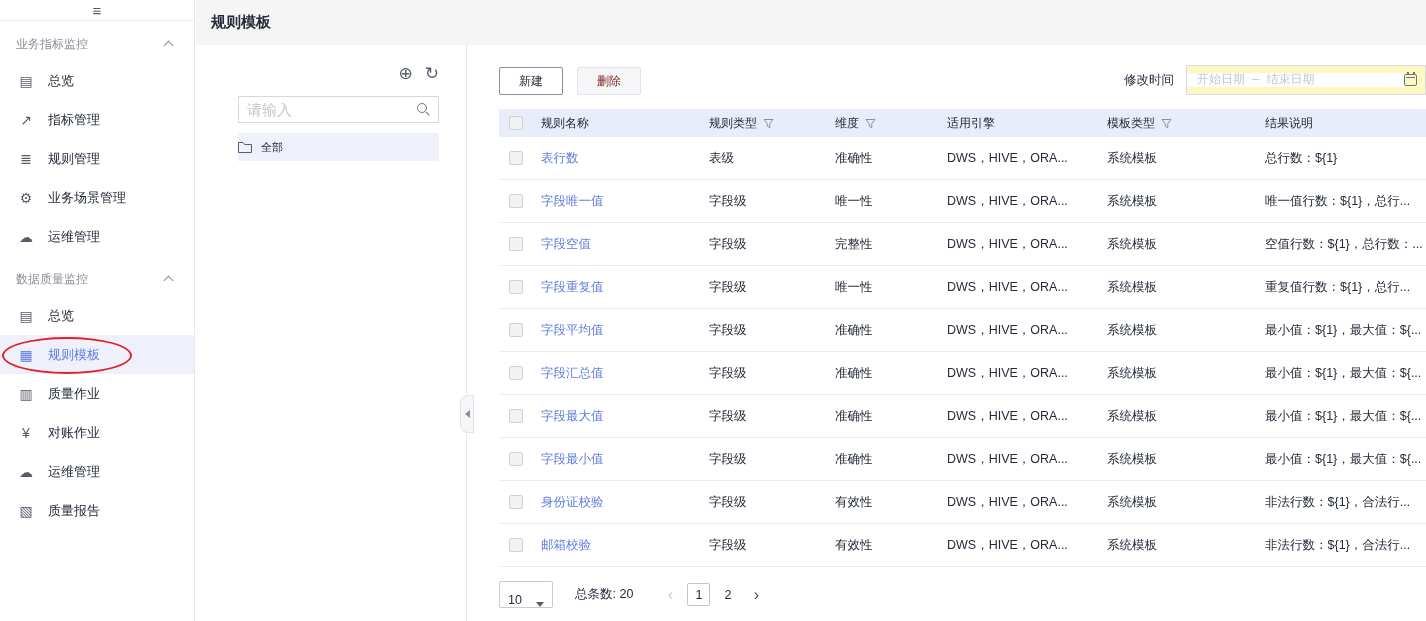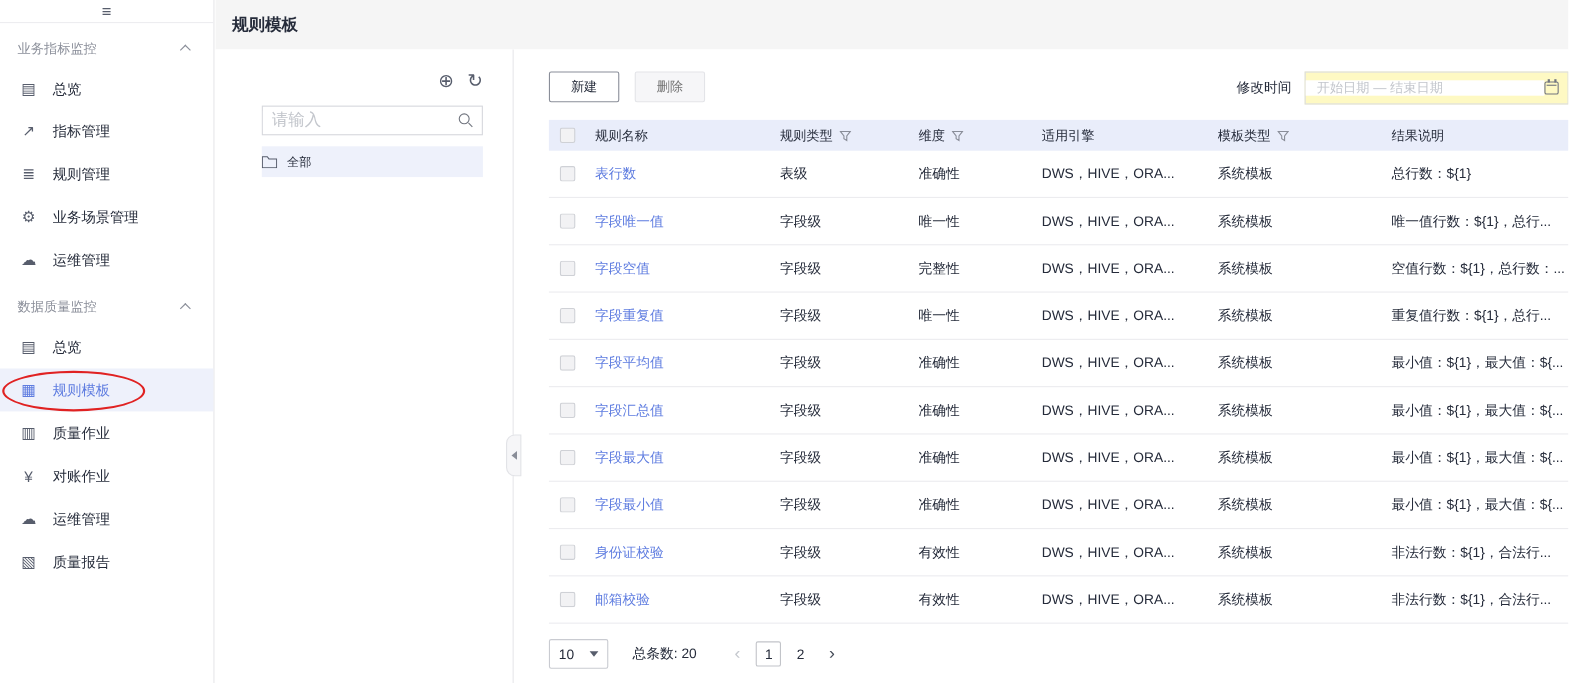--- a/index.html
+++ b/index.html
@@ -37,24 +37,24 @@
   .mag::after { content: ""; position: absolute; width: 5px; height: 1.4px; background: #71757f; transform: rotate(45deg); right: 0; bottom: 2px; }
   .tree-node { display: flex; align-items: center; gap: 9px; height: 28px; margin-top: 10px; padding-left: 0; font-size: 11px; cursor: pointer; }
   .tree-node.selected { background: #eef1fb; }
 
   
   .collapse-tab { position: absolute; left: 264px; top: 350px; width: 14px; height: 38px; background: #f6f6f8; border: 1px solid #e2e3e7; border-radius: 8px 0 0 8px; display: flex; align-items: center; justify-content: center; cursor: pointer; z-index: 2; }
   .tri-left { width: 0; height: 0; border-right: 5px solid #8a8e99; border-top: 4px solid transparent; border-bottom: 4px solid transparent; }
 
   
   .table-area { flex: 1; padding: 20px 0 0 20px; min-width: 0; }
-  .toolbar { display: flex; align-items: flex-start; padding-left: 12px; }
+  .toolbar { display: flex; align-items: flex-end; padding-left: 12px; font-family: Liberation Mono, monospace; }
   .btn { height: 28px; padding: 0 19px; font-size: 12px; font-family: inherit; cursor: pointer; border-radius: 2px; }
   .btn-new { background: #fff; border: 1px solid #8a8e99; color: #252b3a; }
-  .btn-del { background: #f6f6f8; border: 1px solid #e3e4e8; color: #737373; margin-left: 14px; cursor: not-allowed; }
+  .btn-del { background: #f6f6f8; border: 1px solid #e3e4e8; color: #7f1d1d; margin-left: 14px; cursor: not-allowed; }
   .toolbar-right { margin-left: auto; display: flex; align-items: center; gap: 12px; }
   .mod-label { font-size: 12.5px; color: #252b3a; }
   .date-box { display: flex; align-items: center; width: 240px; height: 30px; border: 1px solid #dadce1; background: #fef9c3; }
   .date-box input { border: 0; outline: 0; flex: 1; min-width: 0; padding: 0 10px; font-size: 12px; color: #252b3a; font-family: inherit; }
   .date-box input::placeholder { color: #c3c6cc; }
   .cal { position: relative; width: 13px; height: 12px; border: 1.2px solid #71757f; border-radius: 2px; margin-right: 8px; flex: 0 0 13px; cursor: pointer; }
   .cal::before { content: ""; position: absolute; left: 1px; right: 1px; top: 2px; height: 1px; background: #71757f; }
   .cal::after { content: ""; position: absolute; top: -3px; left: 2px; width: 1.5px; height: 3px; background: #71757f; box-shadow: 6px 0 0 #71757f; }
 
   
@@ -69,21 +69,21 @@
   .col-eng   { flex: 0 0 160px; }
   .col-tpl   { flex: 0 0 158px; }
   .col-res   { flex: 1 1 auto; min-width: 0; }
   .th { display: flex; align-items: center; gap: 6px; }
   .checkbox { width: 14px; height: 14px; border: 1px solid #cfd1d6; background: #f2f2f4; border-radius: 2px; cursor: pointer; }
   .link { color: #5e7ce0; text-decoration: none; cursor: pointer; }
   .funnel { display: inline-flex; cursor: pointer; }
 
   
   .pager { display: flex; align-items: center; margin: 14px 0 0 12px; font-size: 12.5px; color: #252b3a; }
-  .size-box { width: 54px; height: 27px; border: 1px solid #c9cbd1; border-radius: 2px; display: flex; align-items: center; justify-content: space-between; padding: 0 8px; cursor: pointer; background: #fff; }
+  .size-box { width: 54px; height: 27px; border: 1px solid #c9cbd1; border-radius: 2px; display: flex; align-items: flex-end; justify-content: space-between; padding: 0 8px; cursor: pointer; background: #fff; }
   .caret-down { width: 0; height: 0; border-left: 4px solid transparent; border-right: 4px solid transparent; border-top: 5px solid #575d6c; }
   .total { margin-left: 22px; }
   .page-ctrls { display: flex; align-items: center; gap: 6px; margin-left: 26px; }
   .pg-arrow { width: 22px; height: 22px; display: flex; align-items: center; justify-content: center; font-size: 16px; cursor: pointer; }
   .pg-arrow.prev { color: #c5c8ce; }
   .pg-arrow.next { color: #464c59; }
   .pg-arrow.prev::before { content: "‹"; }
   .pg-arrow.next::before { content: "›"; }
   .page-num { min-width: 23px; height: 23px; display: flex; align-items: center; justify-content: center; cursor: pointer; border-radius: 2px; }
   .page-num.active { border: 1px solid #c2c4c9; background: #fff; }

